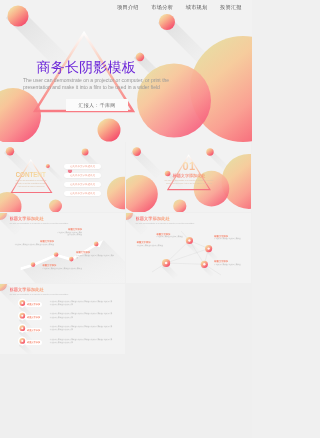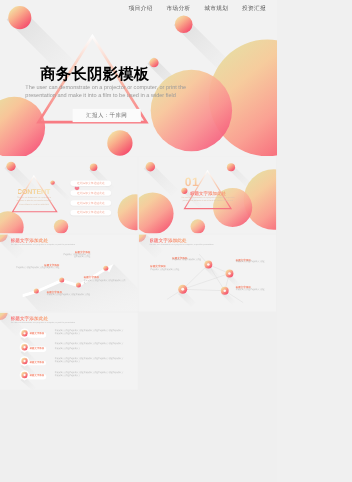--- a/index.html
+++ b/index.html
@@ -14,38 +14,38 @@
   .grid{position:absolute;left:0;top:142px;width:252px;}
   .cell{position:absolute;width:125px;height:70px;background:#f2f2f2;overflow:hidden;}
 
   
   .nav{position:absolute;left:117px;top:3px;height:9px;display:flex;align-items:center;
        gap:12.6px;z-index:30;}
   .nav a{font-size:5.2px;color:#5a5a5a;text-decoration:none;letter-spacing:.25px;white-space:nowrap;}
 
   
   .hero-svg{position:absolute;left:0;top:0;}
-  .hero-title{position:absolute;left:36.5px;top:60px;font-size:14px;font-weight:700;
-      color:#000000;letter-spacing:.2px;z-index:12;white-space:nowrap;line-height:15px;}
+  .hero-title{position:absolute;left:36.5px;top:60px;font-size:14px;font-weight:400;
+      color:#6d28d9;letter-spacing:.2px;z-index:12;white-space:nowrap;line-height:15px;}
   .hero-sub{position:absolute;left:23px;top:77px;font-size:5.05px;color:#9a9a9a;
       line-height:7.3px;z-index:12;white-space:nowrap;}
   .hero-btn{position:absolute;left:66px;top:98.5px;width:62px;height:12.5px;background:#fbfbfb;
       z-index:12;display:flex;align-items:center;justify-content:center;}
   .hero-btn span{font-size:5px;color:#6e6e6e;letter-spacing:.3px;}
 
   
   .cell svg{position:absolute;left:0;top:0;}
   .pill{position:absolute;background:#fff;border-radius:99px;display:flex;align-items:center;
         box-shadow:0 .5px 1.2px rgba(0,0,0,.06);}
   .pill span{font-size:2.45px;color:#f2a592;margin-left:5.5px;letter-spacing:.1px;}
   .c-head{position:absolute;left:15.5px;top:28.5px;font-size:6.4px;font-weight:700;letter-spacing:-0.1px;
       background:linear-gradient(90deg,#f2c07a,#f6e3b2);-webkit-background-clip:text;
       background-clip:text;color:transparent;}
   .c-sub{position:absolute;left:11px;top:37.4px;width:40px;text-align:center;font-size:1.6px;white-space:nowrap;color:#d9bda4;line-height:3px;}
-  .sec-num{position:absolute;left:42px;top:18.4px;width:42px;font-size:11px;
+  .sec-num{position:absolute;left:42px;top:18.4px;width:42px;text-align:center;font-size:11px;
       font-weight:700;letter-spacing:.5px;
       background:linear-gradient(180deg,#fbeabd,#f5b08c);-webkit-background-clip:text;
       background-clip:text;color:transparent;}
   .sec-title{position:absolute;left:42px;top:31px;width:42px;text-align:center;font-size:4.1px;
       font-weight:700;background:linear-gradient(90deg,#f8787d,#f9a26f);-webkit-background-clip:text;
       background-clip:text;color:transparent;white-space:nowrap;}
   .sec-sub{position:absolute;left:36px;top:36.6px;width:54px;text-align:center;font-size:1.7px;
       color:#dcc0ab;line-height:3.3px;white-space:nowrap;}
   .s-ttl{position:absolute;left:9.5px;top:3.4px;font-size:4.2px;font-weight:700;white-space:nowrap;
       background:linear-gradient(90deg,#f8787d,#f9a26f);-webkit-background-clip:text;

